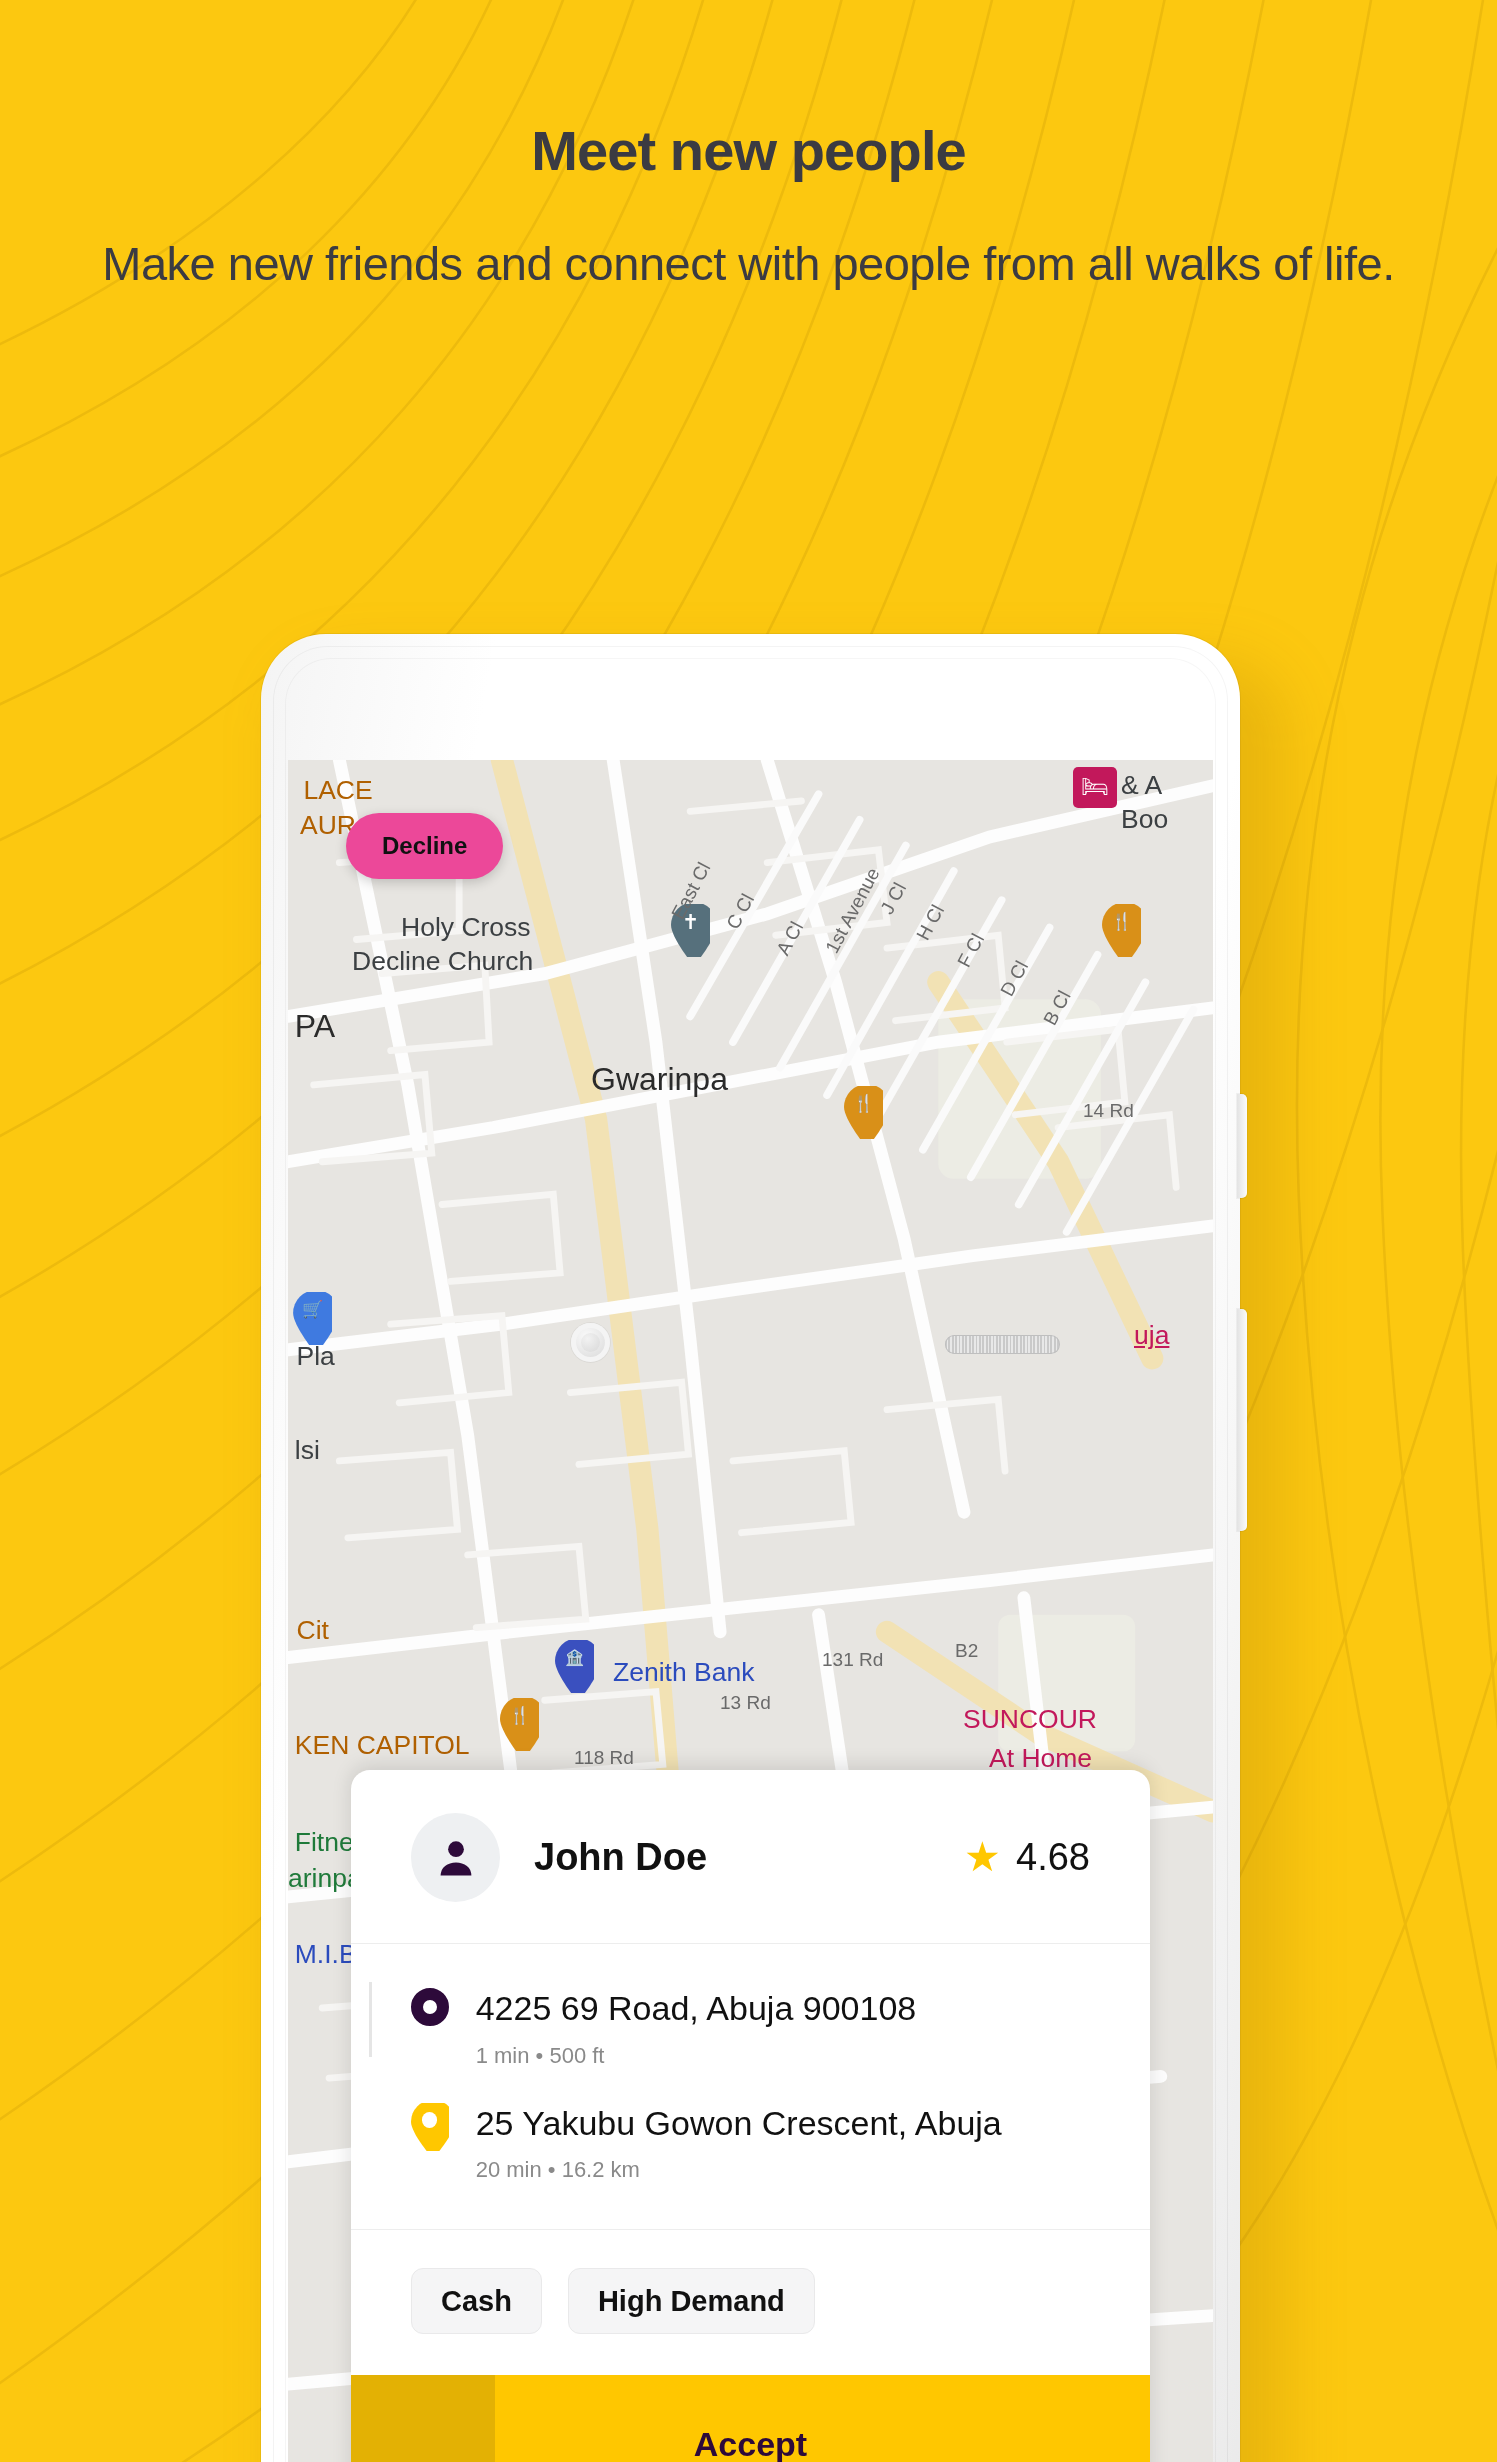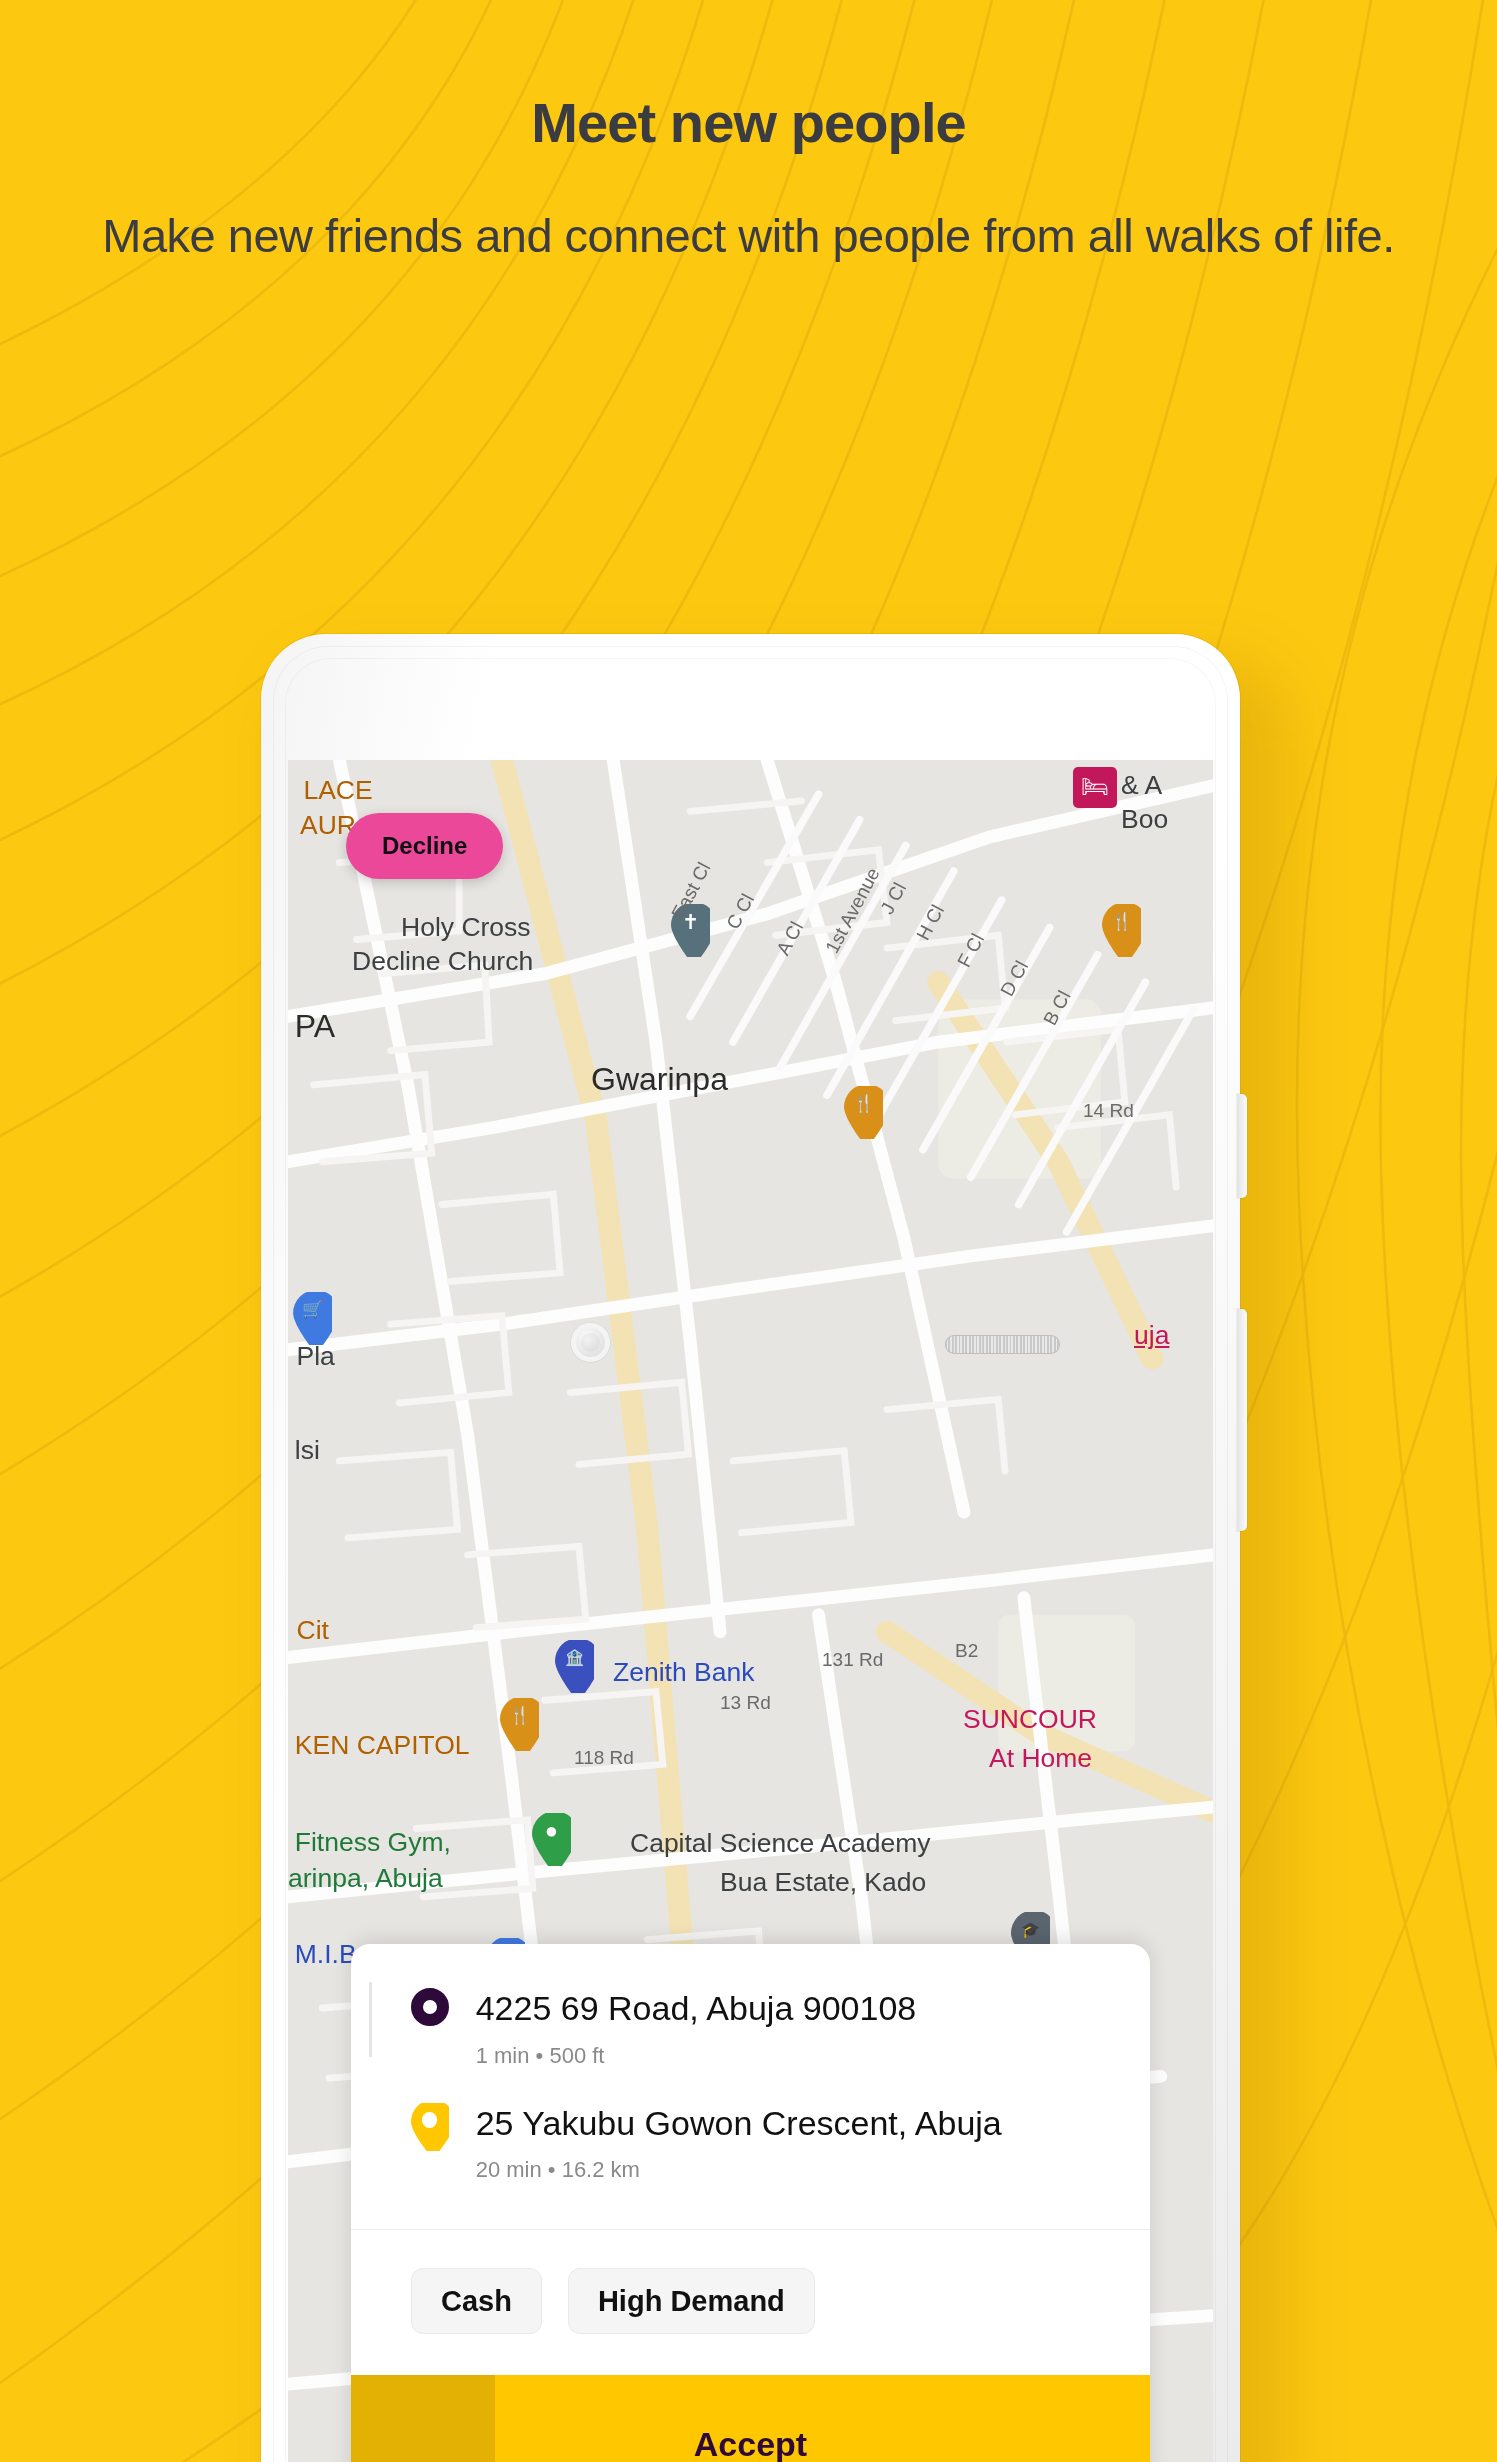--- a/index.html
+++ b/index.html
@@ -16,21 +16,21 @@
     position:absolute; inset:0;
     background:#FCC810;
     overflow:hidden;
     z-index:0;
   }
   .bg-topo svg{ position:absolute; inset:0; width:100%; height:100%; }
 
   
   .headings{
     position:absolute; top:0; left:0; width:1497px;
-    z-index:3; text-align:center; padding-top:92px;
+    z-index:3; text-align:center; padding-top:120px;
   }
   .title{
     font-size:56px; font-weight:bold; color:#3B3B42;
     letter-spacing:-0.9px; line-height:1.1;
   }
   .subtitle{
     margin-top:53px;
     font-size:47px; font-weight:400; color:#3B3B42;
     line-height:1.25; letter-spacing:-0.5px;
   }
@@ -414,20 +414,33 @@
           <div class="map-label lbl-blue" style="left: 6.8px; top: 1179px;">M.I.B Plaza</div>
           <div class="map-label lbl-dark" style="left: 833px; top: 10.3px;">&amp; A</div>
           <div class="map-label lbl-dark" style="left: 833px; top: 44px;">Boo</div>
         </div>
     </div>
 
     <div class="decline">Decline</div>
 
     <div class="card">
 
+      <div class="card-head">
+        <div class="avatar">
+          <svg viewBox="0 0 24 24">
+            <circle cx="12" cy="7.2" r="4.3"></circle>
+            <path d="M3.6 21.6c0-4.6 3.8-7.2 8.4-7.2s8.4 2.6 8.4 7.2z"></path>
+          </svg>
+        </div>
+        <div class="rider-name">John Doe</div>
+        <div class="rating">
+          <span class="star">★</span>
+          <span class="rating-val">4.68</span>
+        </div>
+      </div>
 
       <div class="card-route">
         <div class="route-line"></div>
 
         <div class="route-row">
           <div class="route-icons">
             <div class="dot-origin"></div>
           </div>
           <div class="route-text">
             <div class="route-addr">4225 69 Road, Abuja 900108</div>

